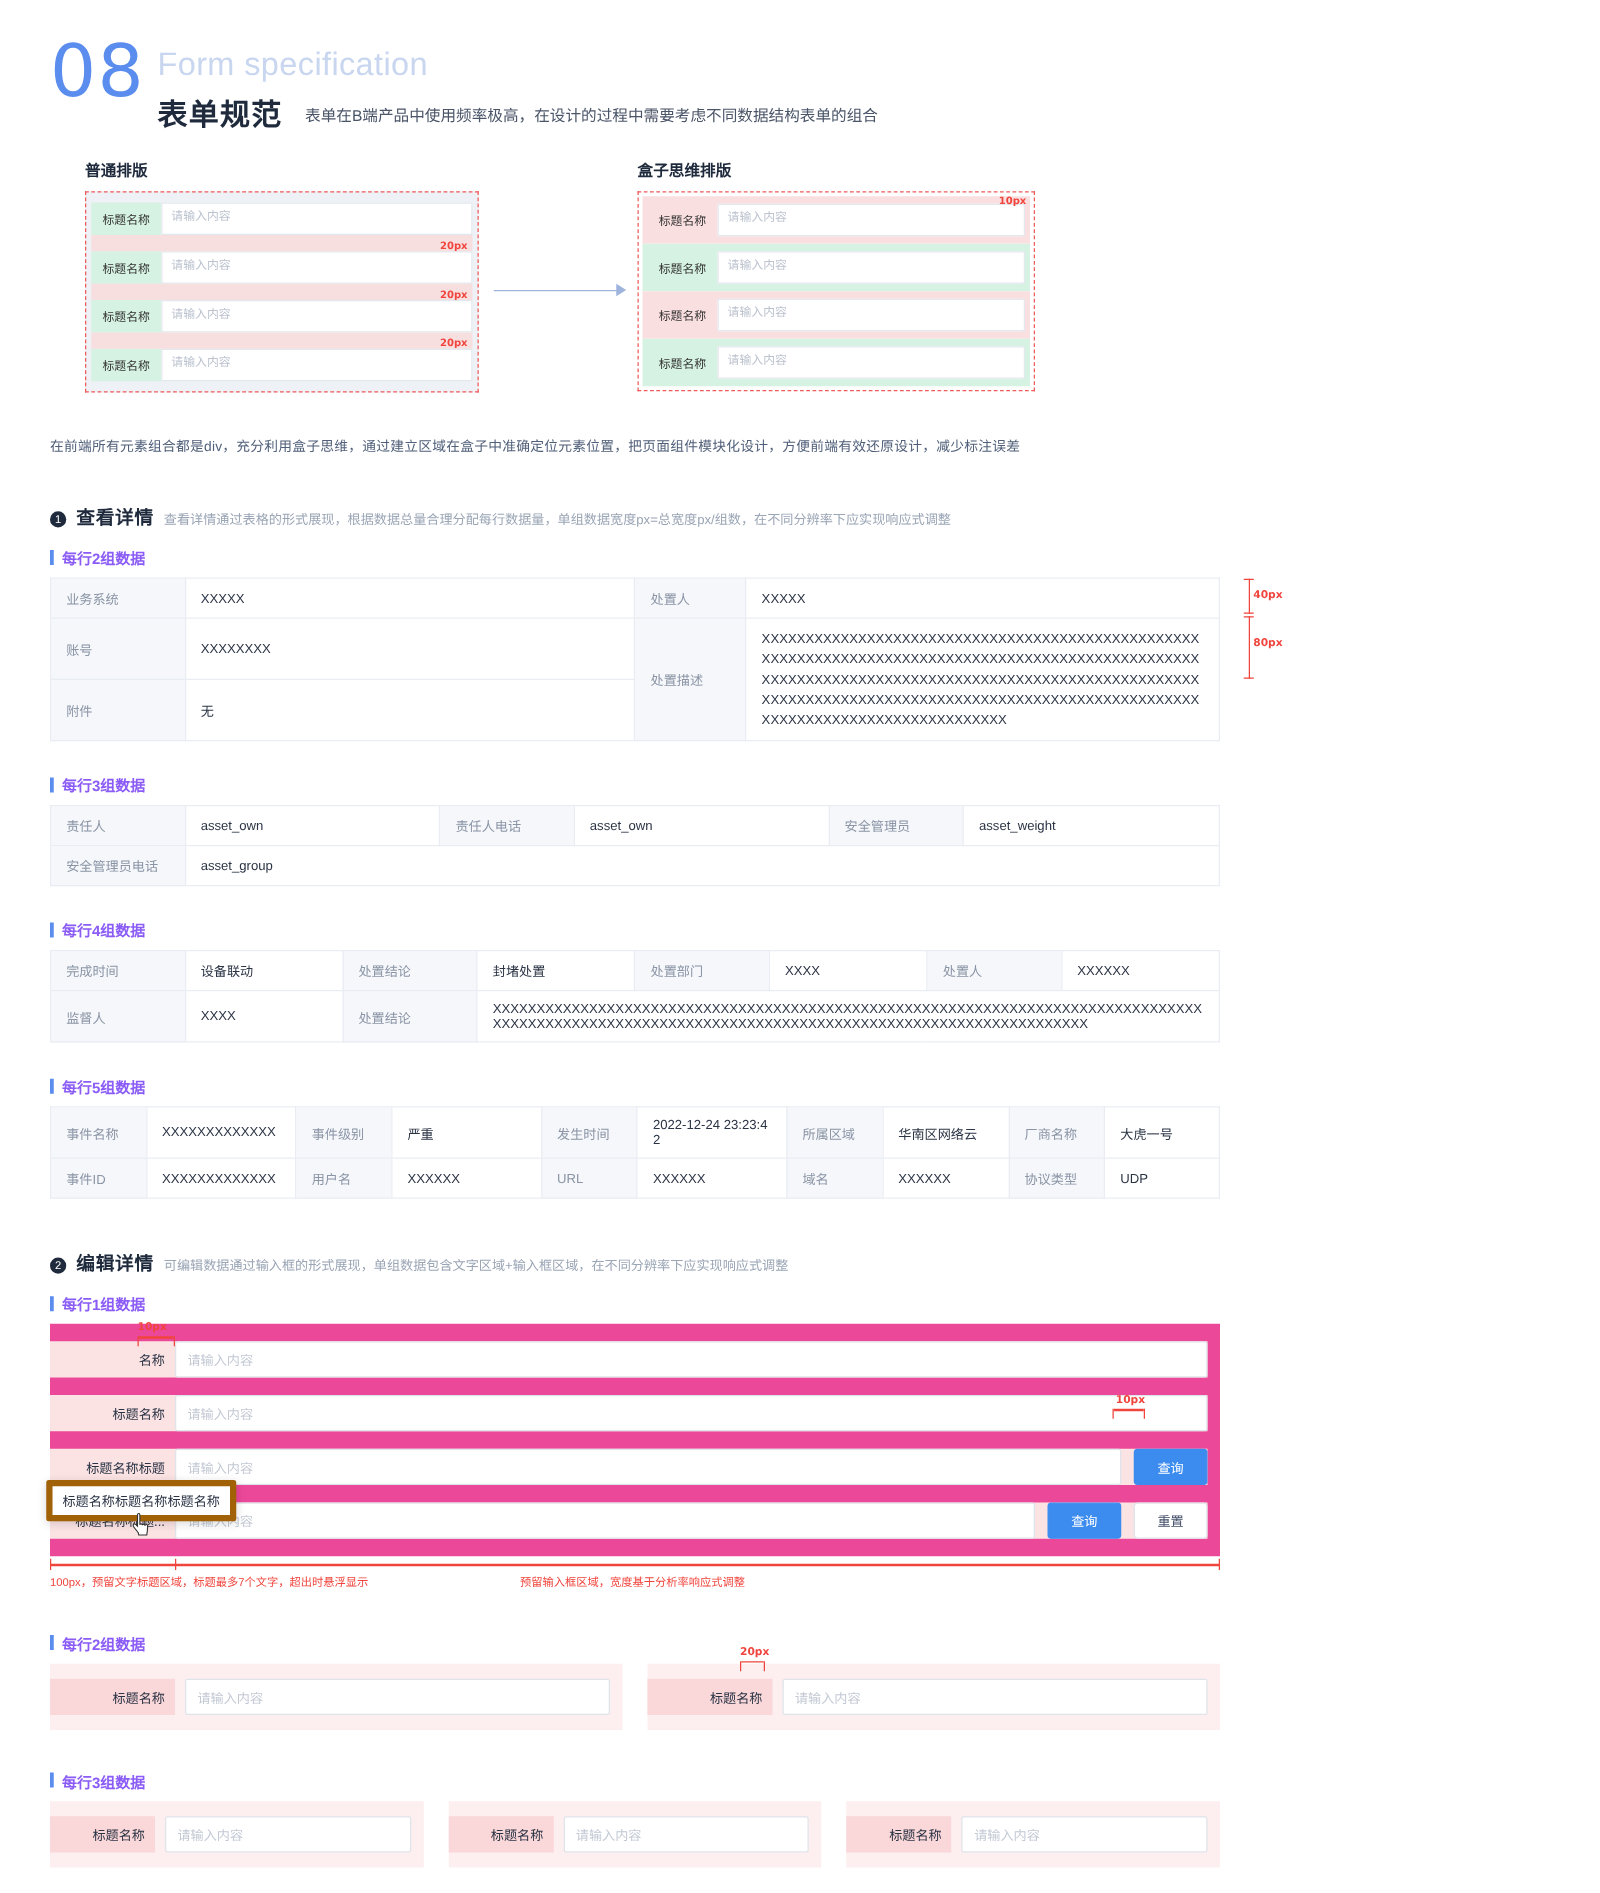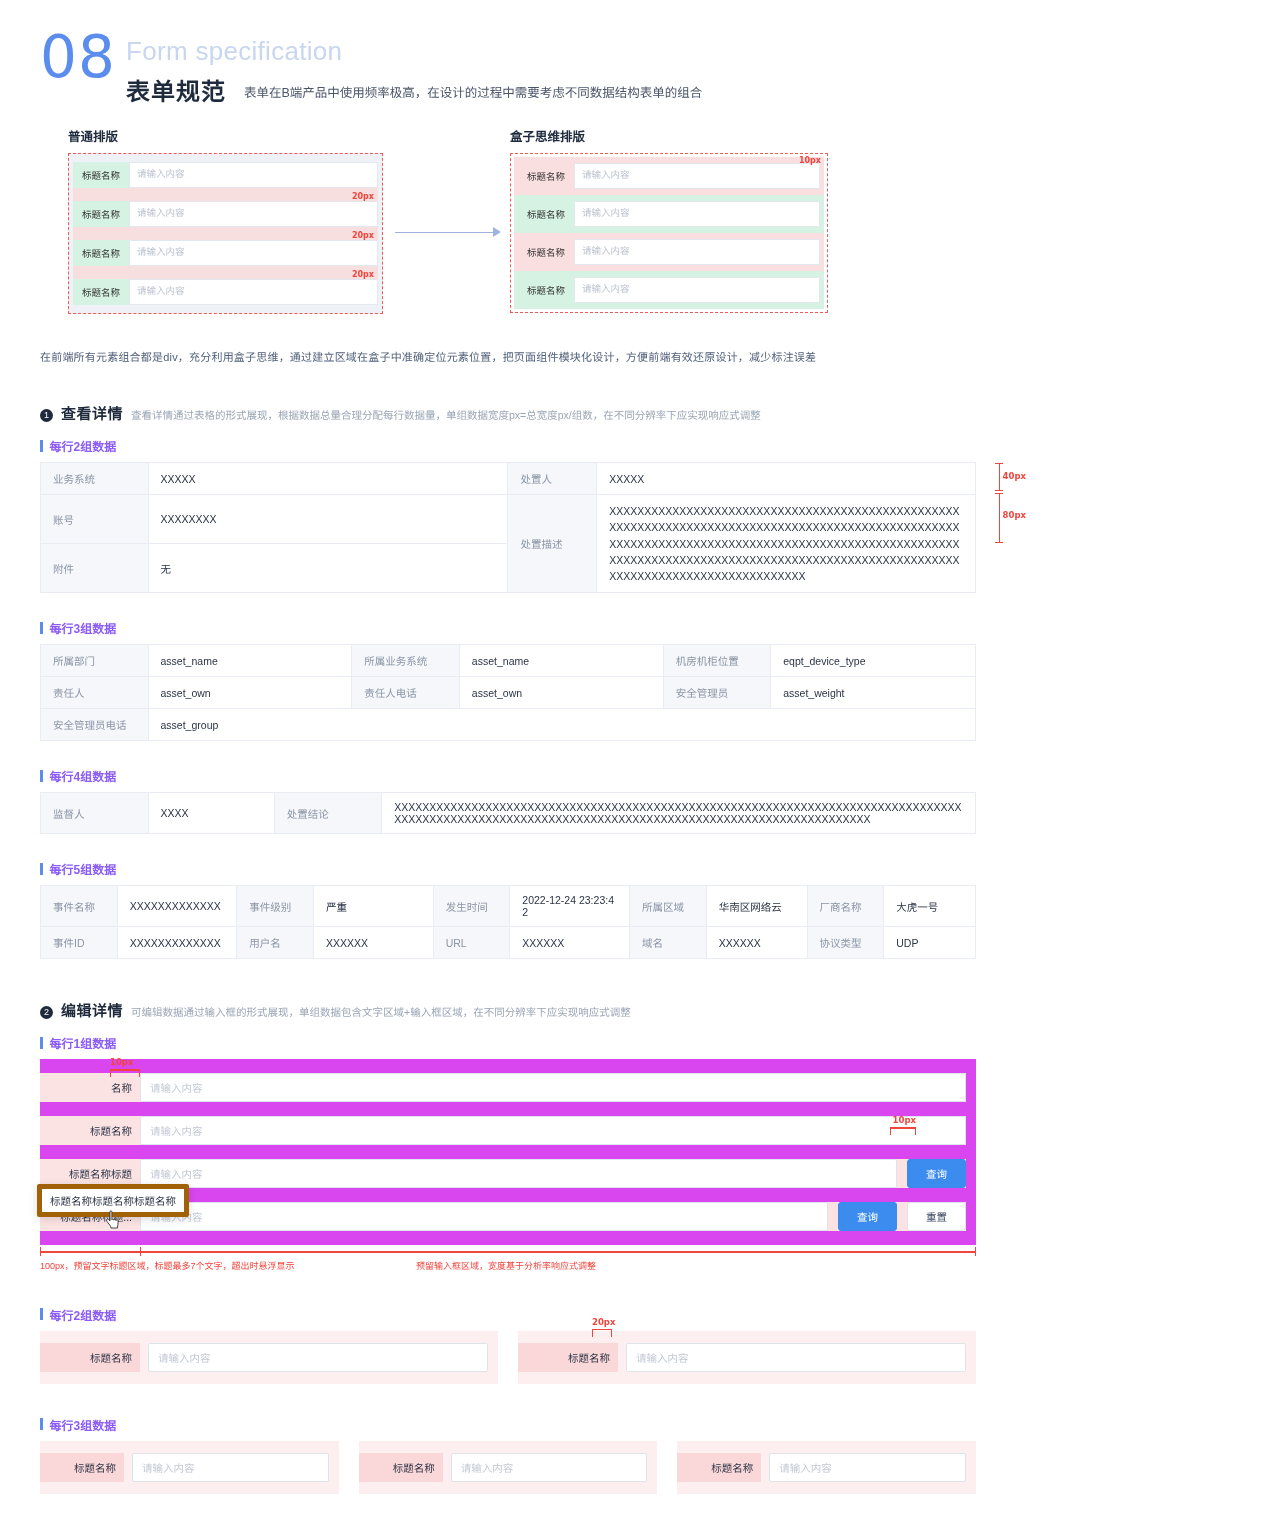--- a/index.html
+++ b/index.html
@@ -106,21 +106,21 @@
   
   .fmrow { display:flex; align-items:center; background:#fbe3e4; }
   .fm-label {
     width:100px; min-width:100px; text-align:right; padding-right:8px;
     font-size:10.5px; color:#2b3445; white-space:nowrap; overflow:hidden;
   }
   .fm-input {
     flex:1; background:#fff; border:1px solid #dfe3ea; border-radius:2px;
     font-size:10.5px; color:#c3c9d4; padding:6px 9px;
   }
-  .blk-pink { background:#d946ef; }
+  .blk-pink { background:#ec4899; }
   .blk-pink-lt { background:#fdeff0; }
   .blk-pink-dk { background:#fad7d9; }
 
   .btn {
     font-size:10.5px; padding:6px 18px; border-radius:3px; cursor:pointer;
     border:1px solid transparent; white-space:nowrap;
   }
   .btn-primary { background:#3c8cf0; color:#fff; border-color:#3c8cf0; }
   .btn-default { background:#fff; color:#45506a; border-color:#dfe3ea; }
 
@@ -278,28 +278,20 @@
     <table class="tbl" style="margin-bottom:26px;">
       <colgroup>
           <col style="width:11.5%">
           <col style="width:21.8%">
           <col style="width:11.5%">
           <col style="width:21.8%">
           <col style="width:11.5%">
           <col style="width:21.9%">
         </colgroup>
       <tbody>
-          <tr>
-        <td class="th-c">所属部门</td>
-        <td class="td-v">asset_name</td>
-        <td class="th-c">所属业务系统</td>
-        <td class="td-v">asset_name</td>
-        <td class="th-c">机房机柜位置</td>
-        <td class="td-v">eqpt_device_type</td>
-      </tr>
       <tr>
         <td class="th-c">责任人</td>
         <td class="td-v">asset_own</td>
         <td class="th-c">责任人电话</td>
         <td class="td-v">asset_own</td>
         <td class="th-c">安全管理员</td>
         <td class="td-v">asset_weight</td>
       </tr>
       <tr>
         <td class="th-c">安全管理员电话</td>
@@ -317,20 +309,30 @@
           <col style="width:11.5%">
           <col style="width:13.5%">
           <col style="width:11.5%">
           <col style="width:13.5%">
           <col style="width:11.5%">
           <col style="width:13.5%">
           <col style="width:11.5%">
           <col style="width:13.5%">
         </colgroup>
       <tbody>
+          <tr>
+        <td class="th-c">完成时间</td>
+        <td class="td-v">设备联动</td>
+        <td class="th-c">处置结论</td>
+        <td class="td-v">封堵处置</td>
+        <td class="th-c">处置部门</td>
+        <td class="td-v">XXXX</td>
+        <td class="th-c">处置人</td>
+        <td class="td-v">XXXXXX</td>
+      </tr>
       <tr>
         <td class="th-c">监督人</td>
         <td class="td-v">XXXX</td>
         <td class="th-c">处置结论</td>
         <td class="td-v" colspan="5" style="word-break:break-all;">XXXXXXXXXXXXXXXXXXXXXXXXXXXXXXXXXXXXXXXXXXXXXXXXXXXXXXXXXXXXXXXXXXXXXXXXXXXXXXXXXXXXXXXXXXXXXXXXXXXXXXXXXXXXXXXXXXXXXXXXXXXXXXXXXXXXXXXXXXXXXXXXXXXXX</td>
       </tr>
     </tbody>
       </table>
 
     <div class="sub-hd">

